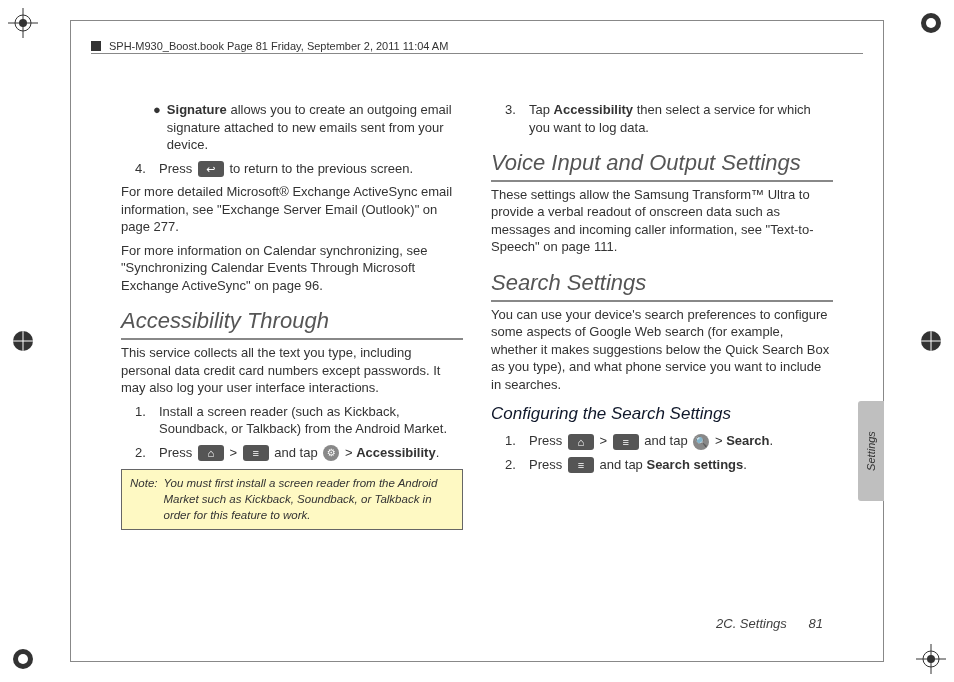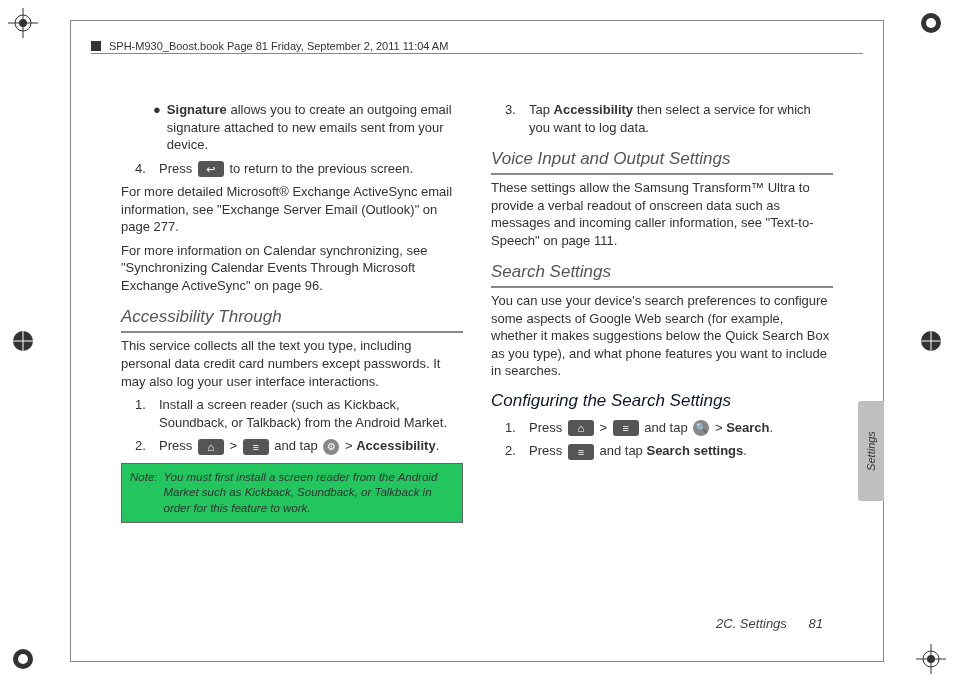--- a/index.html
+++ b/index.html
@@ -66,21 +66,21 @@
   .bullet { display: flex; gap: 6px; margin-left: 32px; margin-bottom: 6px; }
   .bullet .dot { flex: 0 0 auto; }
   .numitem { display: flex; gap: 6px; margin-left: 14px; margin-bottom: 6px; }
   .numitem .num { flex: 0 0 18px; }
   .numitem .body { flex: 1; }
   .para-indent { margin-left: 0; }
   h2.section {
     font-family: Arial, Helvetica, sans-serif;
     font-style: italic;
     font-weight: normal;
-    font-size: 17px;
+    font-size: 22px;
     color: #555;
     margin: 12px 0 4px 0;
     border-bottom: 2px solid #888;
     padding-bottom: 2px;
   }
   h3.subsection {
     font-style: italic;
     font-weight: normal;
     font-size: 17px;
     color: #0f172a;
@@ -107,21 +107,21 @@
     border-radius: 50%;
     background: #888;
     color: #fff;
     text-align: center;
     line-height: 16px;
     font-size: 10px;
     margin: 0 2px;
   }
   .note-box {
     border: 1px solid #666;
-    background: #22c55e;
+    background: #fef9c3;
     font-size: 11.5px;
     font-style: italic;
     padding: 6px 8px;
     margin: 8px 0 0 0;
     display: flex;
     gap: 6px;
   }
   .note-box .note-label { font-weight: normal; flex: 0 0 auto; }
   .footer {
     position: absolute;
@@ -262,21 +262,21 @@
         <span class="num">3.</span>
         <span class="body">
           <span>Tap </span><span class="bold">Accessibility</span><span> then select a service for which you want to log data.</span>
         </span>
       </div>
 
       <h2 class="section">Voice Input and Output Settings</h2>
       <p>These settings allow the Samsung Transform™ Ultra  to provide a verbal readout of onscreen data such as messages and incoming caller information, see "Text-to-Speech" on page 111.</p>
 
       <h2 class="section">Search Settings</h2>
-      <p>You can use your device's search preferences to configure some aspects of Google Web search (for example, whether it makes suggestions below the Quick Search Box as you type), and what phone features you want to include in searches.</p>
+      <p>You can use your device's search preferences to configure some aspects of Google Web search (for example, whether it makes suggestions below the Quick Search Box as you type), and what phone service you want to include in searches.</p>
 
       <h3 class="subsection">Configuring the Search Settings</h3>
 
       <div class="numitem">
         <span class="num">1.</span>
         <span class="body">
           <span>Press </span>
           <span class="icon-key">⌂</span>
           <span> &gt; </span>
           <span class="icon-key">≡</span>

